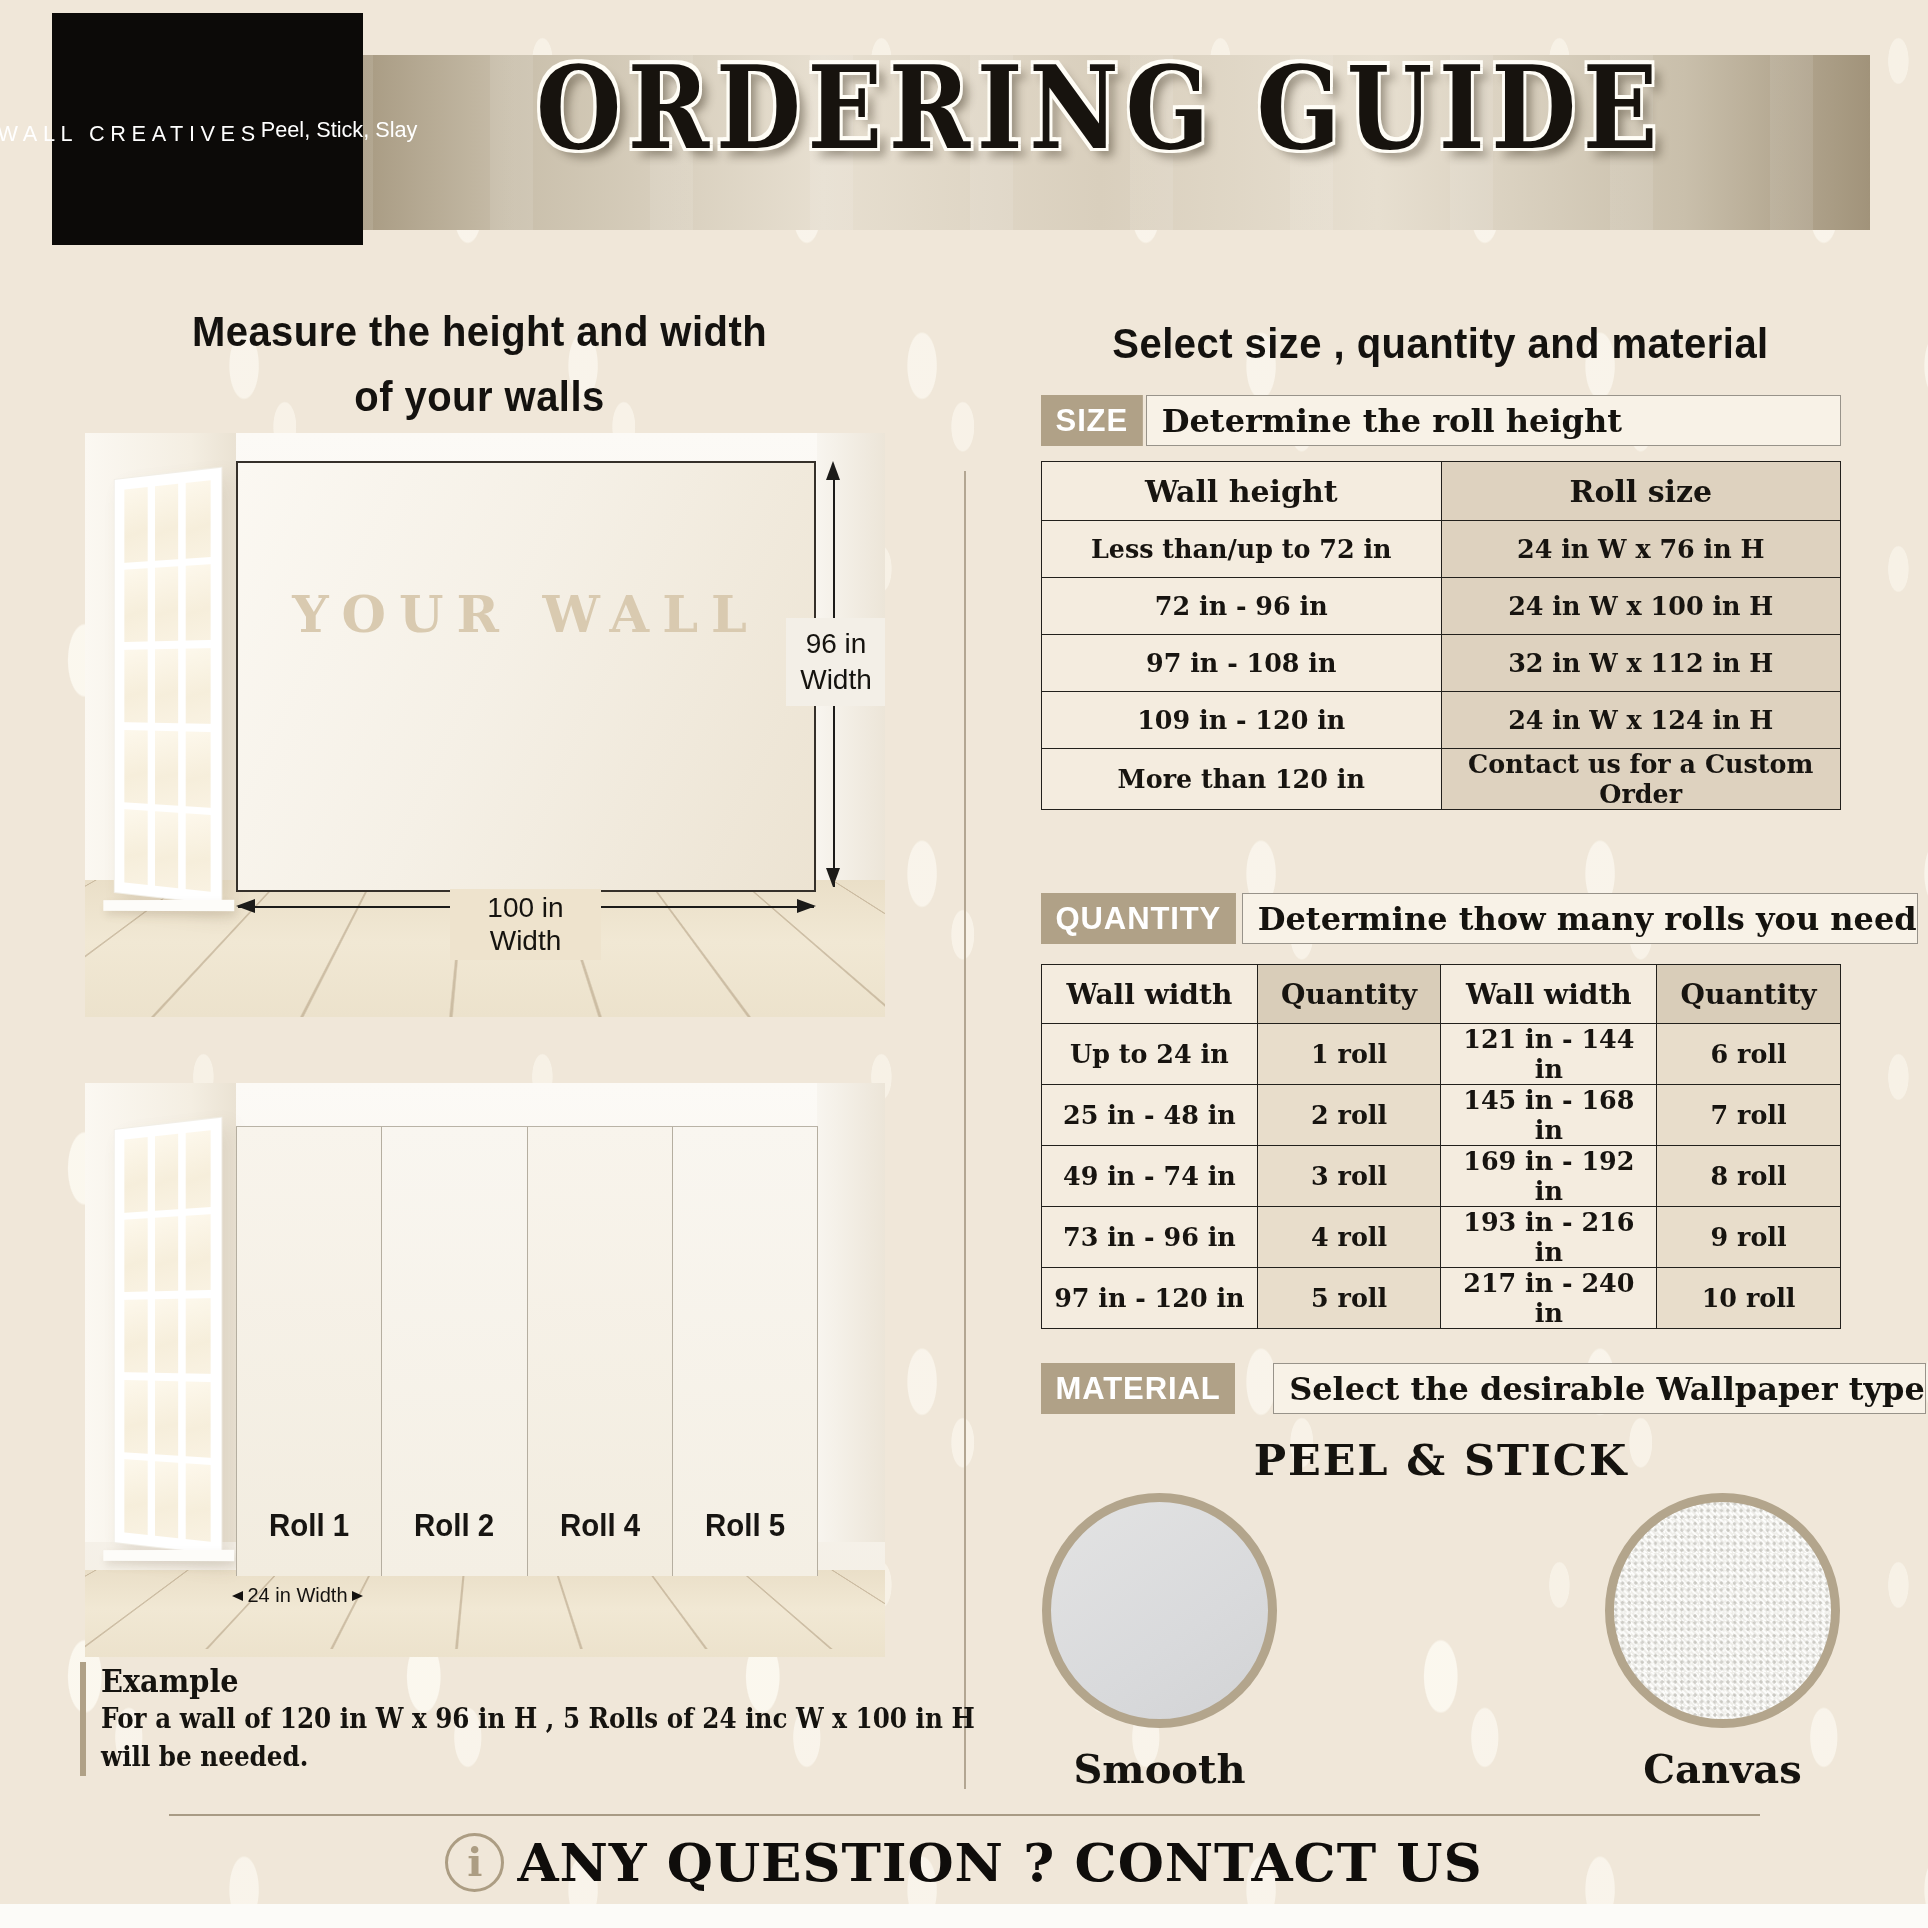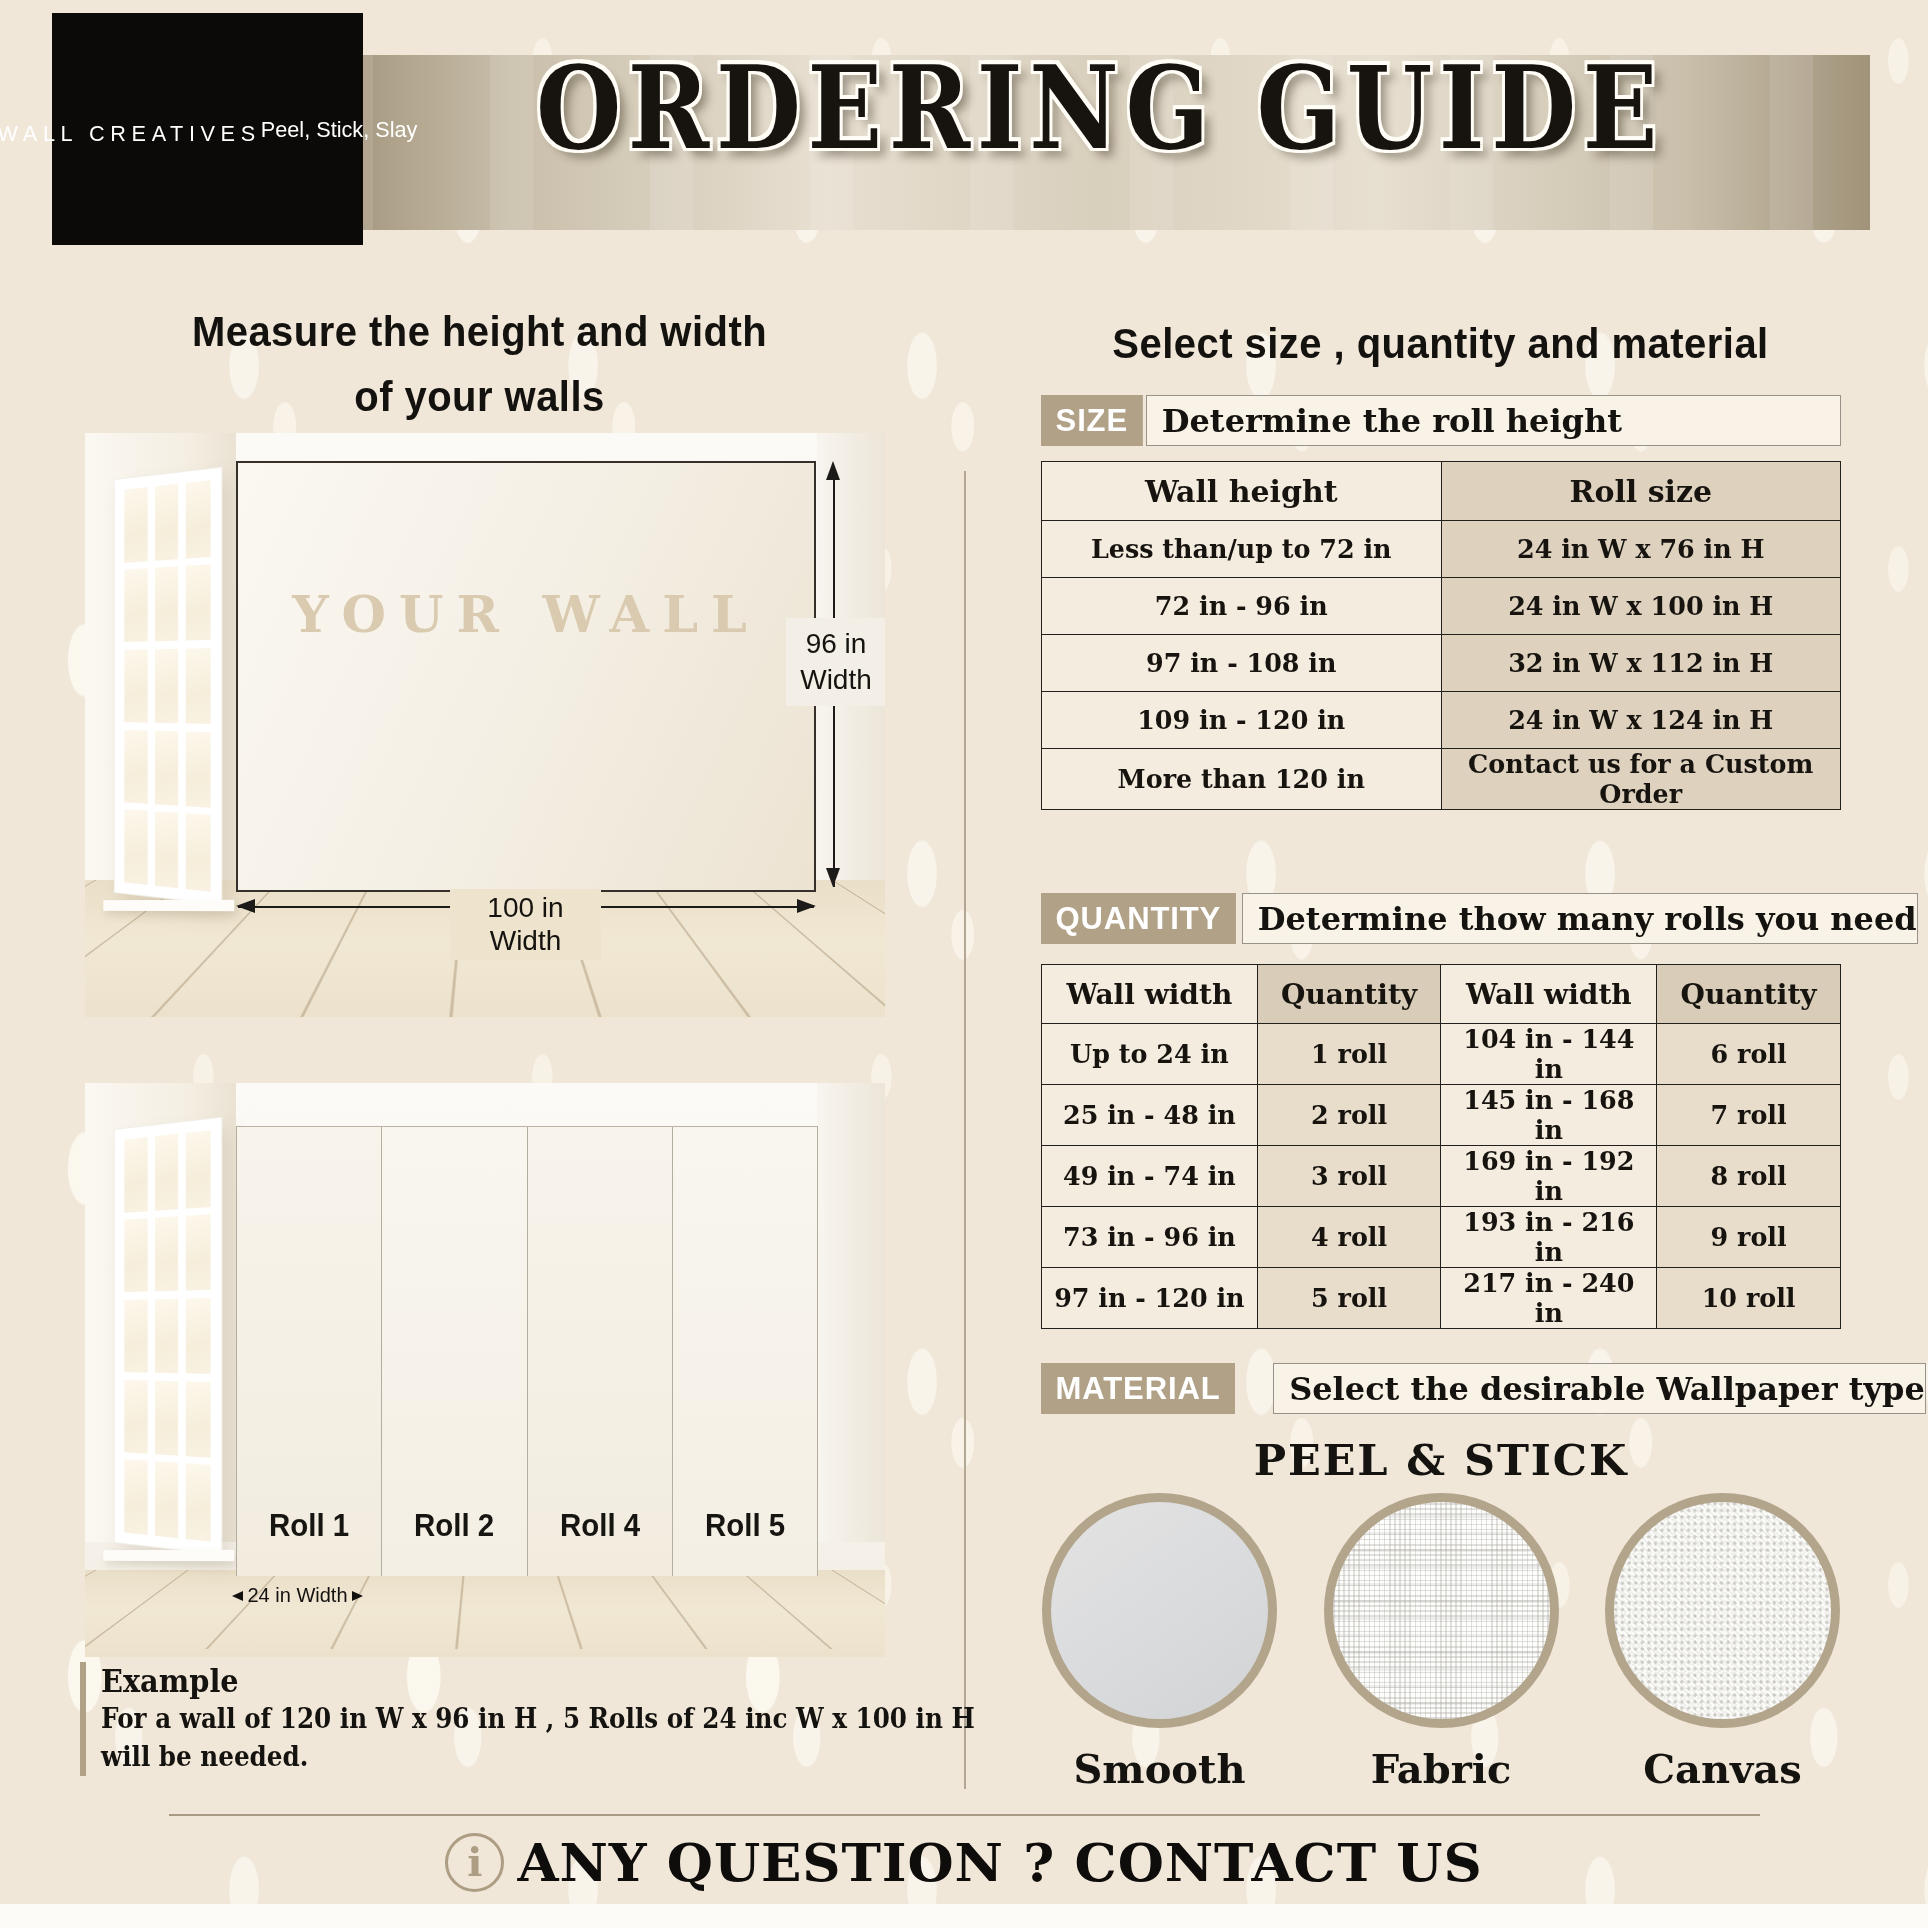--- a/index.html
+++ b/index.html
@@ -320,21 +320,21 @@
         <th>Wall width</th>
         <th>Quantity</th>
         <th>Wall width</th>
         <th>Quantity</th>
       </tr>
     </thead>
     <tbody>
       <tr>
         <td>Up to 24 in</td>
         <td>1 roll</td>
-        <td>104 in - 144 in</td>
+        <td>121 in - 144 in</td>
         <td>6 roll</td>
       </tr>
       <tr>
         <td>25 in - 48 in</td>
         <td>2 roll</td>
         <td>145 in - 168 in</td>
         <td>7 roll</td>
       </tr>
       <tr>
         <td>49 in - 74 in</td>
@@ -359,24 +359,20 @@
 
   <div class="sec-head material">
     <div class="sec-label">MATERIAL</div>
     <div class="sec-caption">Select the desirable Wallpaper type</div>
   </div>
   <div class="peel-stick">PEEL &amp; STICK</div>
   <div class="materials">
     <div class="mat">
       <div class="swatch smooth"></div>
       <div class="mat-label">Smooth</div>
-    </div>
-    <div class="mat">
-      <div class="swatch fabric"></div>
-      <div class="mat-label">Fabric</div>
     </div>
     <div class="mat">
       <div class="swatch canvas"></div>
       <div class="mat-label">Canvas</div>
     </div>
   </div>
 
   <div class="footer-divider"></div>
   <div class="contact">
     <span class="info-icon">

